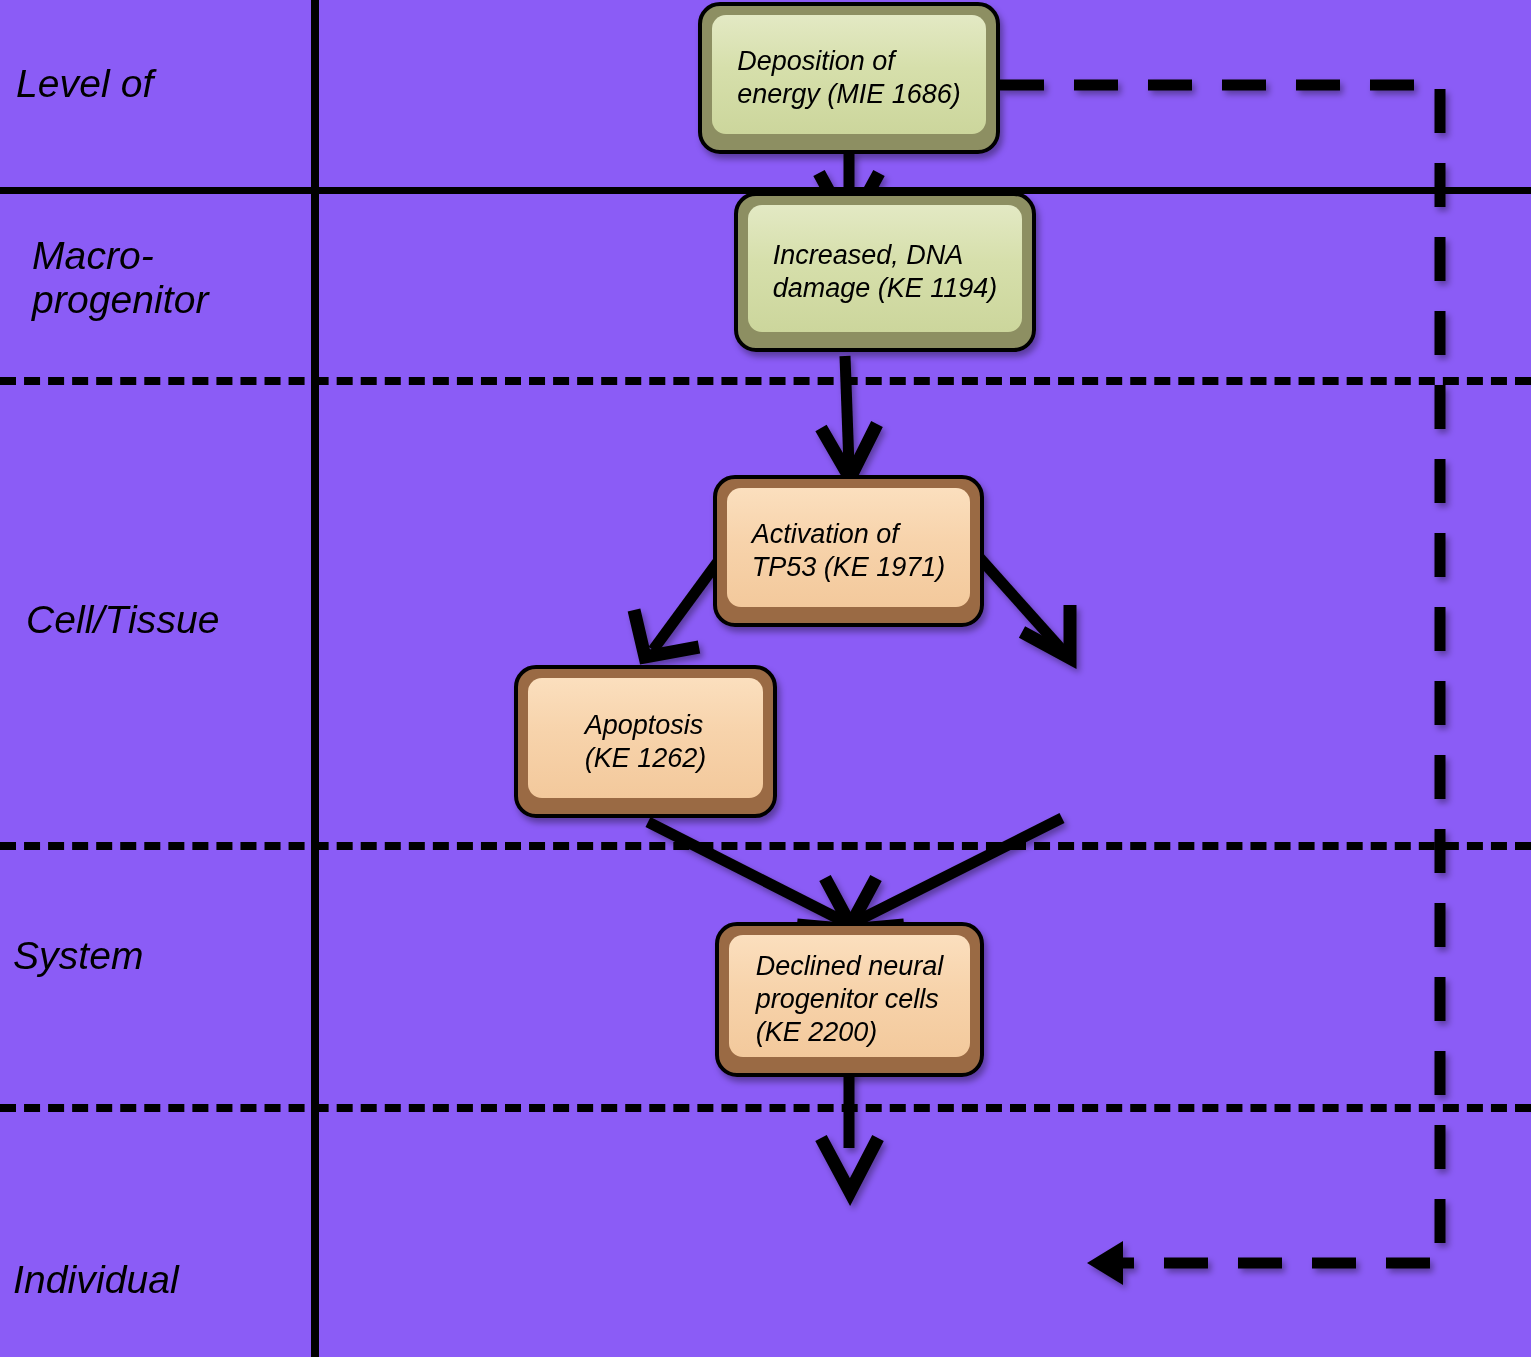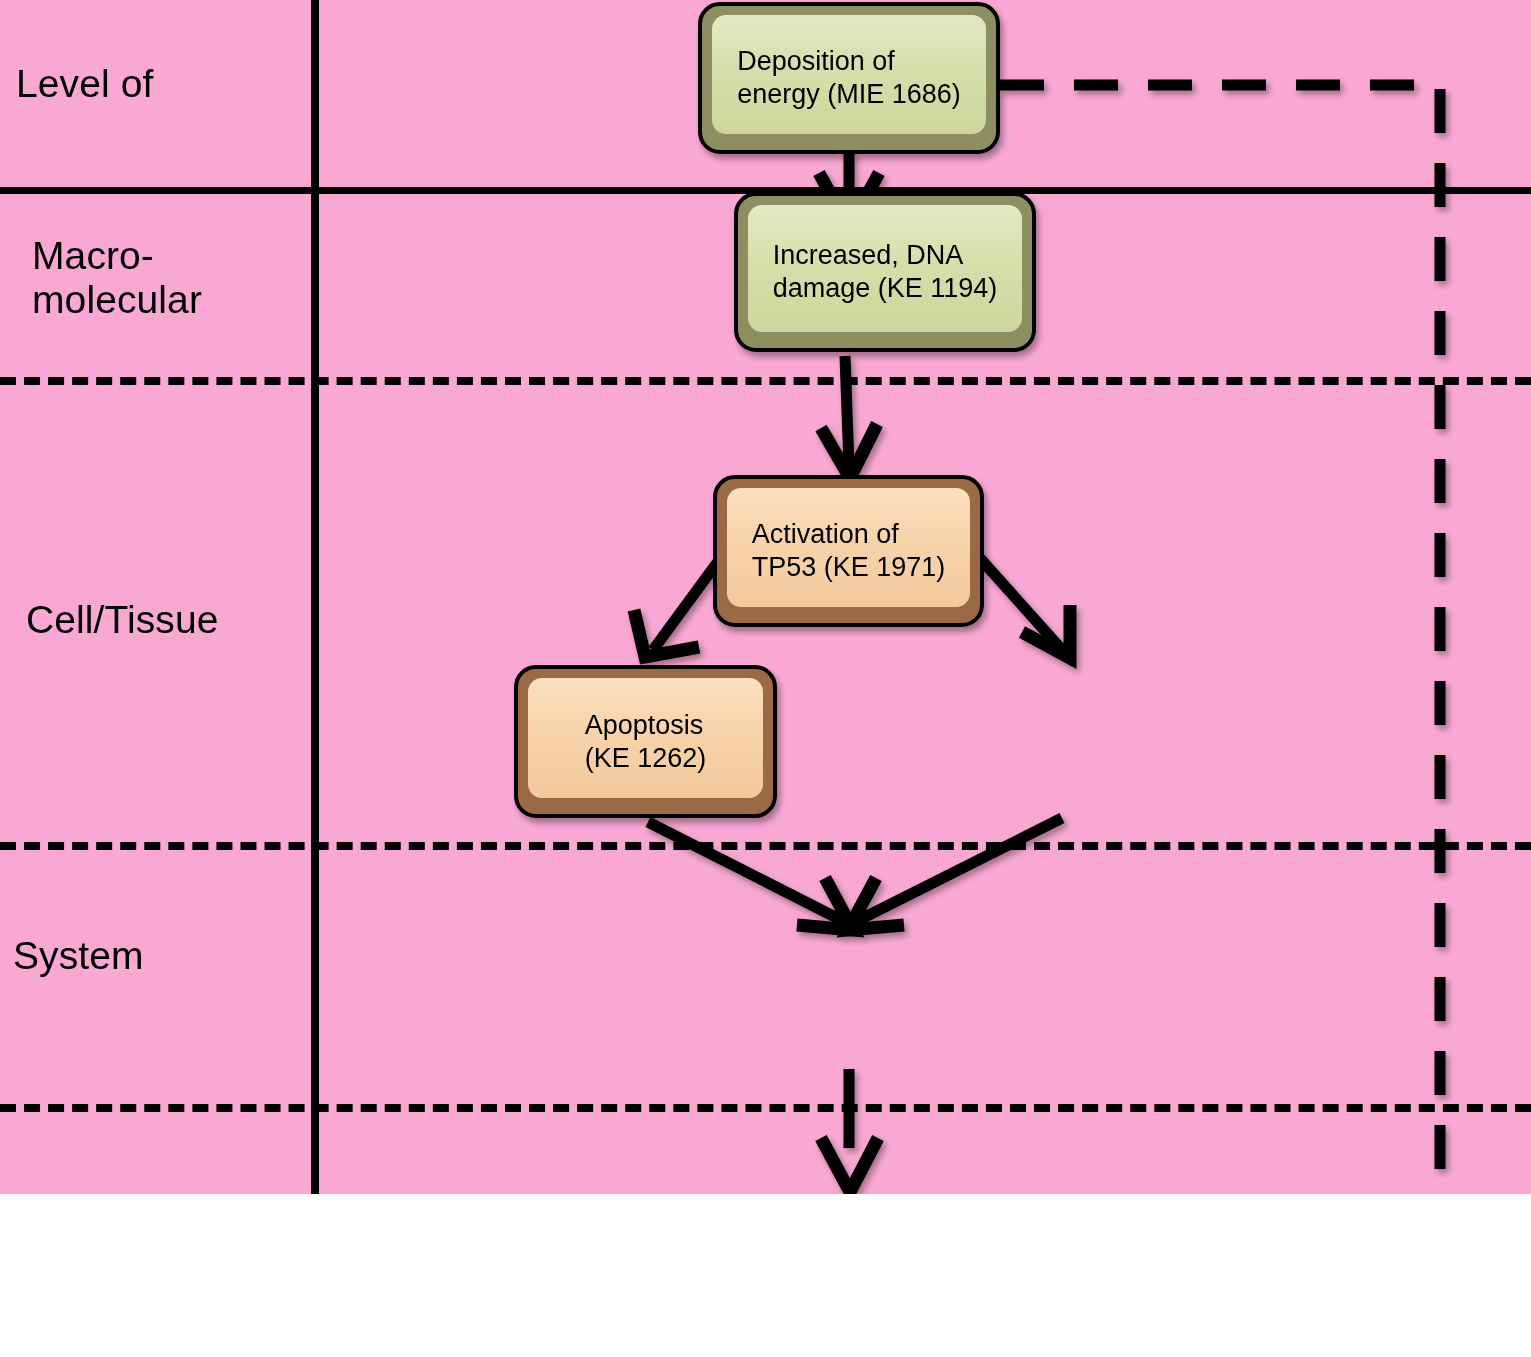--- a/index.html
+++ b/index.html
@@ -1,18 +1,18 @@
 <!DOCTYPE html>
 <html><head>
 <meta charset="utf-8">
 <title>AOP Diagram</title>
 <style>
   html,body{margin:0;padding:0;background:#ffffff;}
   body{font-family:"Liberation Sans",sans-serif;}
-  #stage{position:relative;width:1531px;height:1194px;background:#f9a8d4;overflow:hidden;}
+  #stage{position:relative;width:1531px;height:1357px;background:#8b5cf6;overflow:hidden;font-style:italic;}
 
   
   .hline-solid{position:absolute;left:0;width:1531px;height:7px;background:#000;}
   .hline-dash{position:absolute;left:0;width:1531px;height:0;
               border-top:8px dashed #000;}
   .vline{position:absolute;width:8px;background:#000;}
 
   
   .rowlabel{position:absolute;color:#000;font-size:39px;line-height:1.12;
             font-family:"Liberation Sans",sans-serif;letter-spacing:.1px;}
@@ -52,21 +52,21 @@
   <div class="hline-dash" style="top:377px;"></div>
   <div class="hline-dash" style="top:842px;"></div>
   <div class="hline-dash" style="top:1104px;"></div>
 
   <div class="rowlabel" style="left:16px;top:62px;">
     <div>Level of</div>
   </div>
 
   <div class="rowlabel" style="left:32px;top:234px;">
     <div>Macro-</div>
-    <div>molecular</div>
+    <div>progenitor</div>
   </div>
 
   <div class="rowlabel" style="left:26px;top:598px;">
     <div>Cell/Tissue</div>
   </div>
 
   <div class="rowlabel" style="left:13px;top:934px;">
     <div>System</div>
   </div>
 
@@ -150,15 +150,23 @@
 
   <div class="node n-orange" style="left:514px;top:665px;width:263px;height:153px;">
     <div class="inner"></div>
     <div class="txt">
       <div>Apoptosis</div>
       <div>(KE 1262)</div>
     </div>
   </div>
 
 
+  <div class="node n-orange" style="left:715px;top:922px;width:269px;height:155px;">
+    <div class="inner"></div>
+    <div class="txt">
+      <div>Declined neural</div>
+      <div>progenitor cells</div>
+      <div>(KE 2200)</div>
+    </div>
+  </div>
 
 
 </div>
 
 </body></html>

